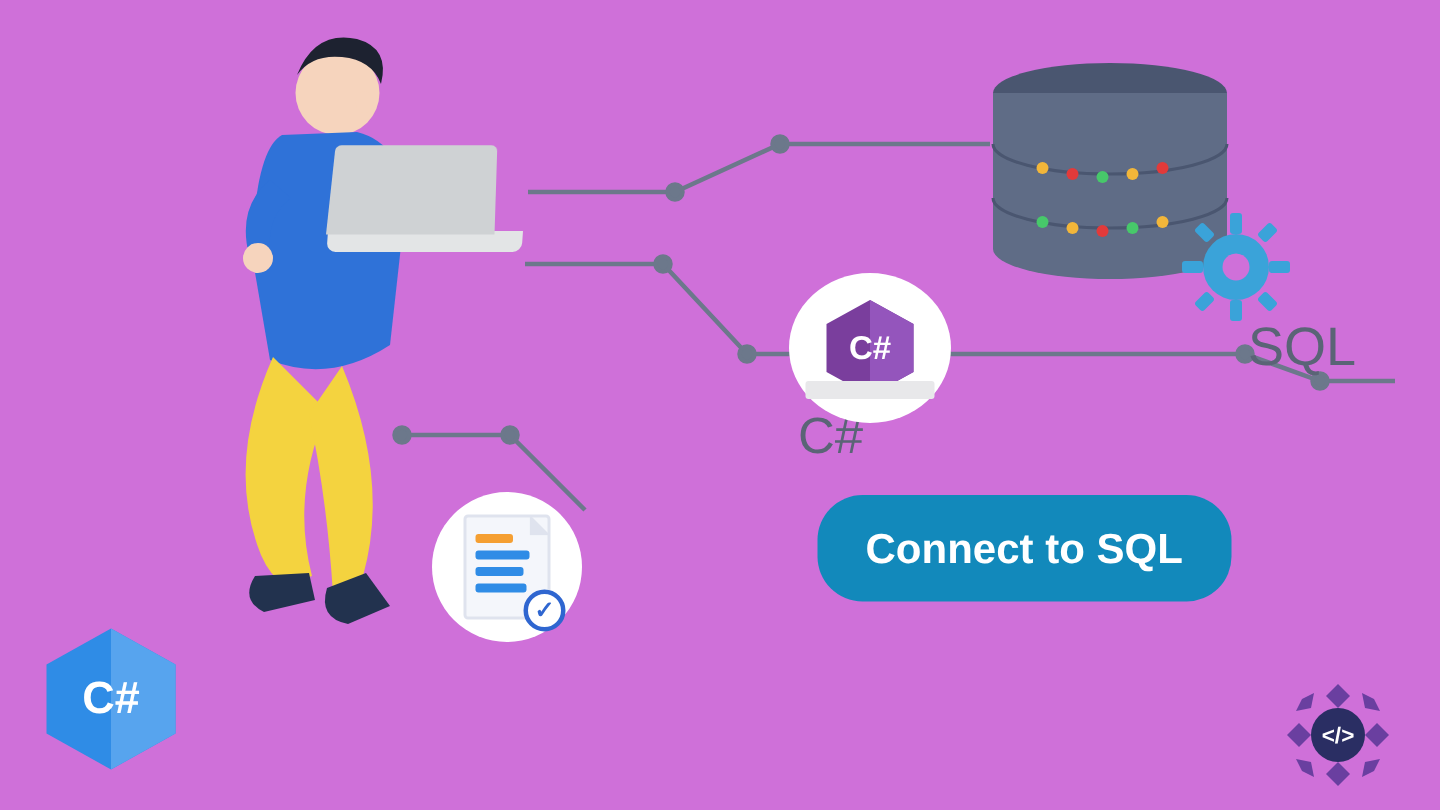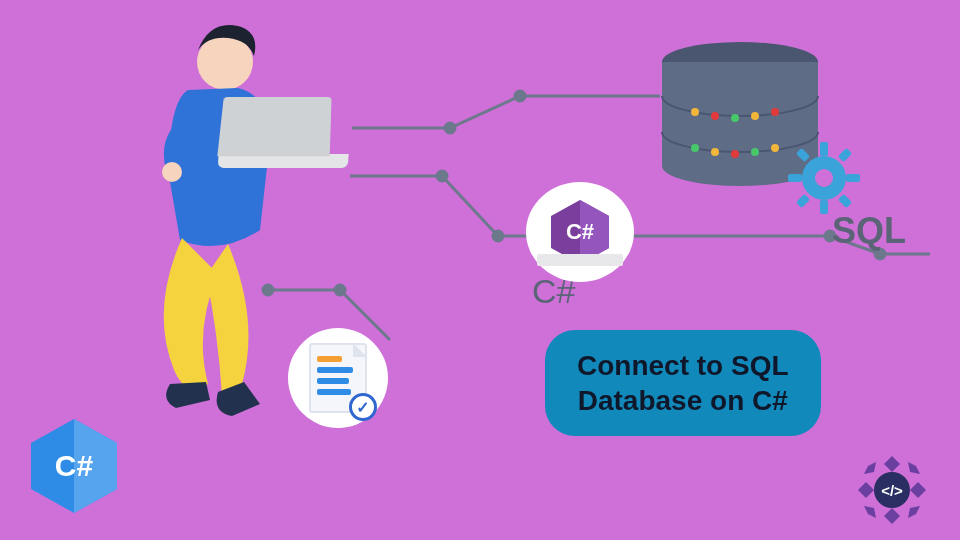--- a/index.html
+++ b/index.html
@@ -42,21 +42,21 @@
   }
   .node { fill:#6c788b; }
   .db {
     position:absolute; left:655px; top:40px; width:170px; height:160px;
   }
   .gear {
     position:absolute; left:788px; top:142px; width:72px; height:72px;
   }
   .sql-label {
     position:absolute; left:832px; top:210px;
-    font-size:36px; color:#5a6476; font-weight:700;
+    font-size:36px; color:#5a6476; font-weight:400;
   }
   .csharp-label {
     position:absolute; left:532px; top:272px;
     font-size:34px; color:#5a6476; font-weight:400;
   }
   .csharp-tile {
     position:absolute; left:530px; top:186px;
     width:100px; height:92px;
     background:#fff; border-radius:50%; display:flex;
     align-items:center; justify-content:center;
@@ -88,21 +88,21 @@
   .doc .l4{ background:#2f8ce6; width:80%; }
   .check {
     position:absolute; right:-12px; bottom:-10px;
     width:28px; height:28px; border-radius:50%;
     background:#fff; border:3px solid #2f66d0; color:#2f66d0;
     font-weight:bold; display:flex; align-items:center; justify-content:center;
     font-size:16px;
   }
   .cta {
     position:absolute; left:545px; top:330px;
-    background:#1289bb; color:#0f172a;
+    background:#1289bb; color:#ffffff;
     padding:18px 32px; border-radius:30px;
     font-size:28px; font-weight:600; text-align:center;
     line-height:1.25;
   }
   .logo-hex {
     position:absolute; left:28px; bottom:24px;
     width:92px; height:100px;
   }
   .logo-hex svg{width:92px;height:100px;}
   .logo-hex .ltxt{
@@ -223,21 +223,20 @@
     <div class="line l1"></div>
     <div class="line l2"></div>
     <div class="line l3"></div>
     <div class="line l4"></div>
     <div class="check">✓</div>
   </div>
 </div>
 
 <div class="cta">
   <div>Connect to SQL</div>
-  <div>Database on C#</div>
 </div>
 
 <div class="logo-hex">
   <svg viewBox="0 0 92 100">
       <polygon points="46,3 89,27 89,73 46,97 3,73 3,27" fill="#2f8ce6"></polygon>
       <polygon points="46,3 89,27 89,73 46,97 46,50" fill="#57a4ee"></polygon>
     </svg>
   <div class="ltxt">C#</div>
 </div>
 

